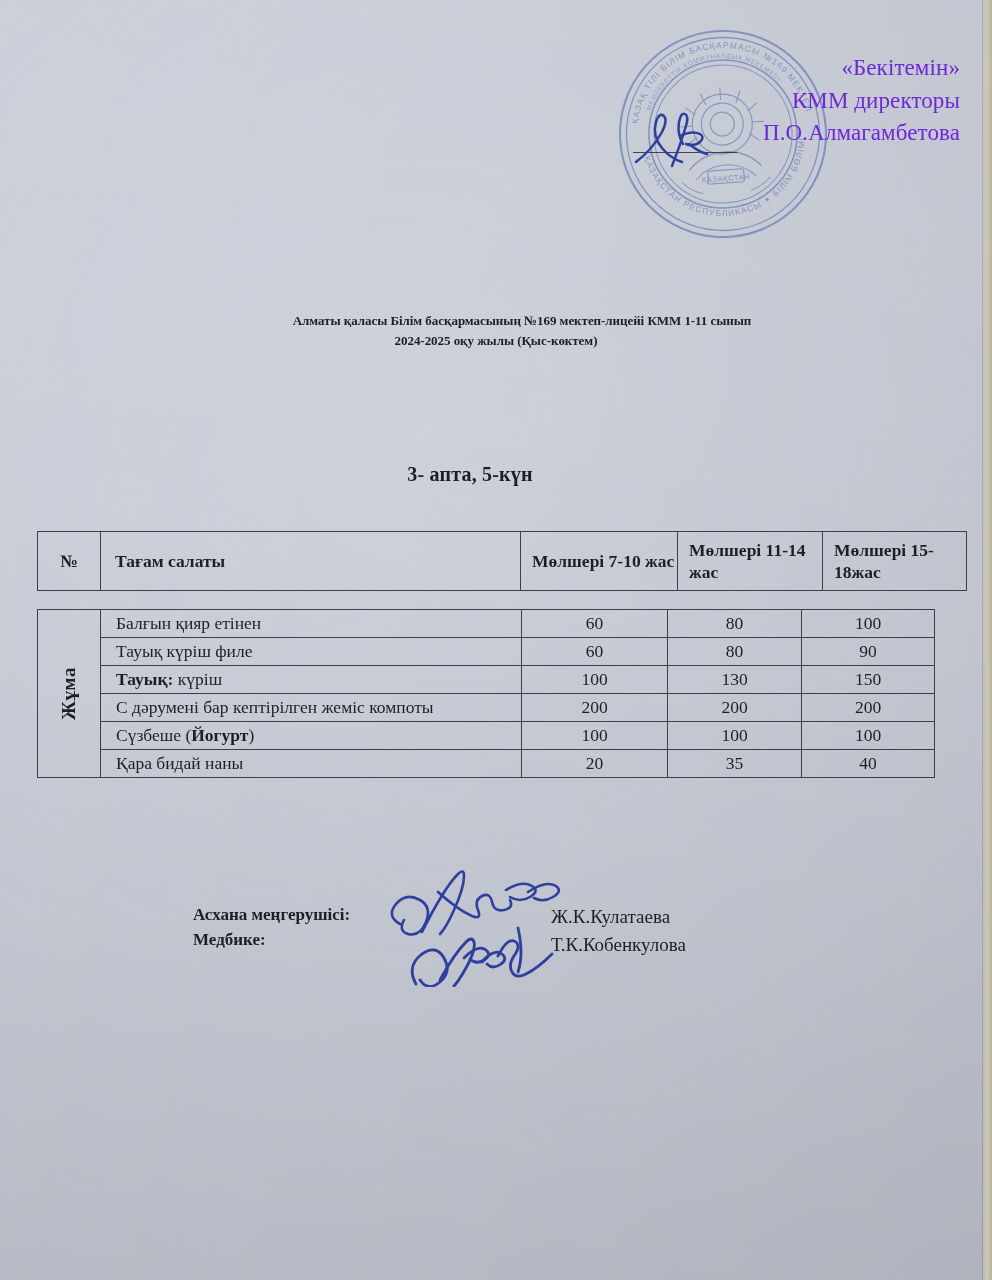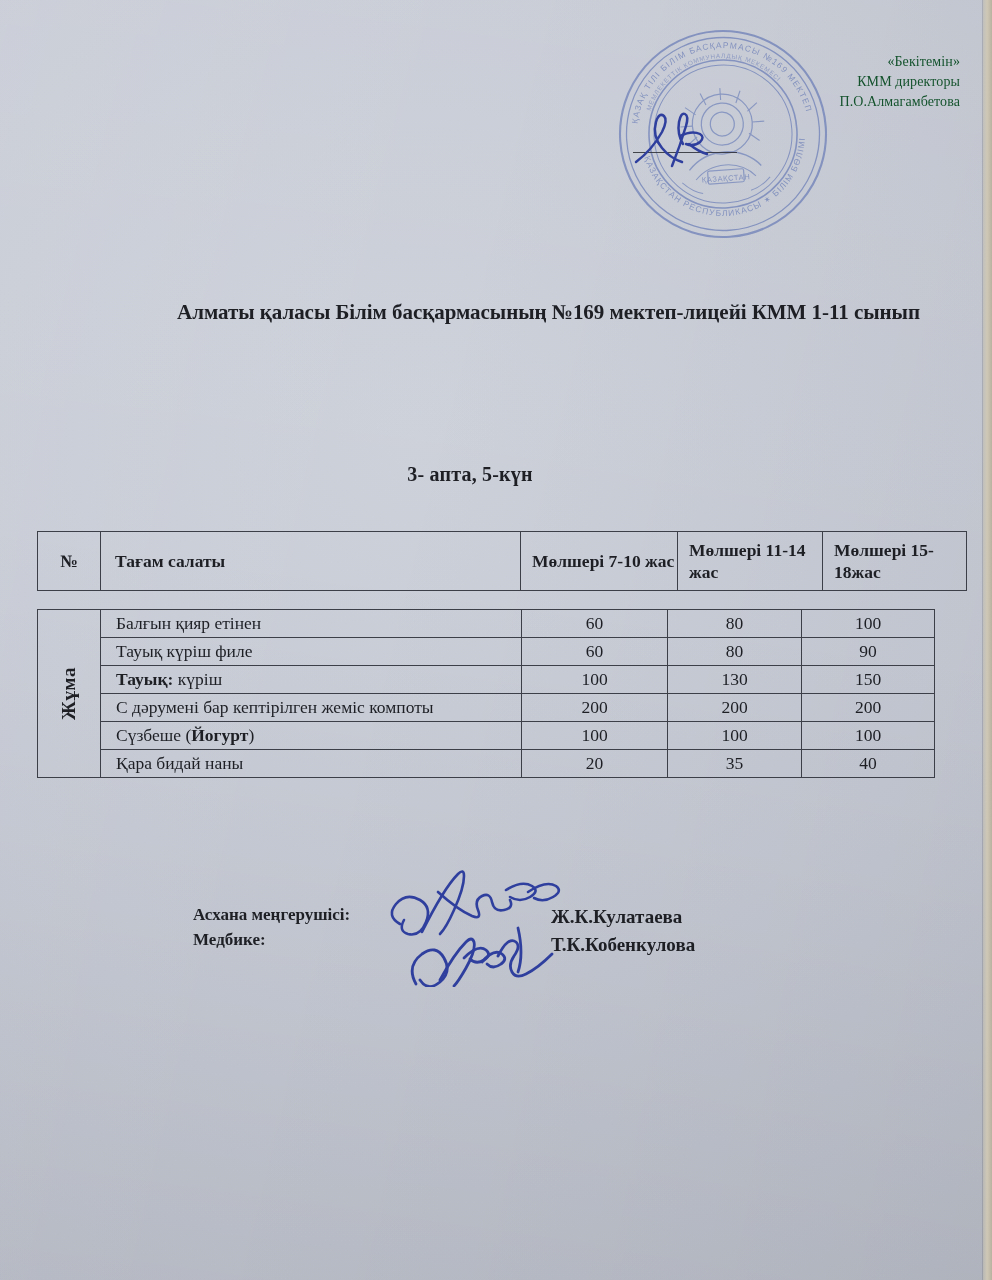--- a/index.html
+++ b/index.html
@@ -55,24 +55,24 @@
     pointer-events: none;
   }
 
   
   .approval {
     position: absolute;
     left: 600px;
     top: 52px;
     width: 360px;
     text-align: right;
-    font-size: 14px;
+    font-size: 23px;
     line-height: 1.42;
     letter-spacing: 0.1px;
-    color: #14532d;
+    color: #6d28d9;
   }
   .approval div { white-space: nowrap; }
 
   .approval-rule {
     position: absolute;
     left: 633px;
     top: 152px;
     width: 104px;
     height: 1px;
     background: #2b2d34;
@@ -84,26 +84,26 @@
     top: 96px;
     width: 130px;
     height: 78px;
     pointer-events: none;
   }
 
   
   .doc-title {
     position: absolute;
     left: 72px;
-    top: 296px;
+    top: 311px;
     width: 848px;
-    font-size: 21px;
+    font-size: 13px;
     font-weight: bold;
     line-height: 1.54;
-    text-align: right;
+    text-align: center;
     letter-spacing: -0.05px;
   }
   .doc-title .l1 { text-indent: 52px; }
 
   
   .subtitle {
     position: absolute;
     left: 0;
     top: 463px;
     width: 940px;
@@ -192,21 +192,21 @@
     top: 903px;
     font-size: 17px;
     font-weight: bold;
     line-height: 1.47;
   }
   .sig-names {
     position: absolute;
     left: 551px;
     top: 903px;
     font-size: 19px;
-    font-weight: bold;
+    font-weight: normal;
     line-height: 1.47;
     white-space: nowrap;
   }
   .sig-scribble {
     position: absolute;
     left: 378px;
     top: 862px;
     width: 230px;
     height: 125px;
     pointer-events: none;
@@ -273,20 +273,21 @@
   <g fill="none" stroke="#2f3f9e" stroke-width="2.5" stroke-linecap="round" stroke-linejoin="round">
     <path d="M4 66 q16 -12 26 -30 q6 -12 2 -16 q-5 -4 -8 6 q-4 14 6 26 q8 10 20 14"></path>
     <path d="M40 70 q8 -20 14 -40 q3 -10 -1 -12 q-4 -2 -6 8 q-2 12 4 22"></path>
     <path d="M48 40 q12 -6 20 -2 q5 3 0 8 q-6 5 -14 2"></path>
     <path d="M57 48 q10 8 18 10"></path>
   </g>
 </svg>
 
 <div class="doc-title">
   <div class="l1">Алматы қаласы  Білім басқармасының №169 мектеп-лицейі КММ 1-11 сынып</div>
+  <div>2024-2025 оқу жылы  (Қыс-көктем)</div>
 </div>
 
 <div class="subtitle">3- апта, 5-күн</div>
 
 <table class="tbl hdr-tbl">
   <tbody>
       <tr>
     <th class="th-num">№</th>
     <th class="th-dish">Тағам салаты</th>
     <th class="th-a">Мөлшері 7-10 жас</th>

